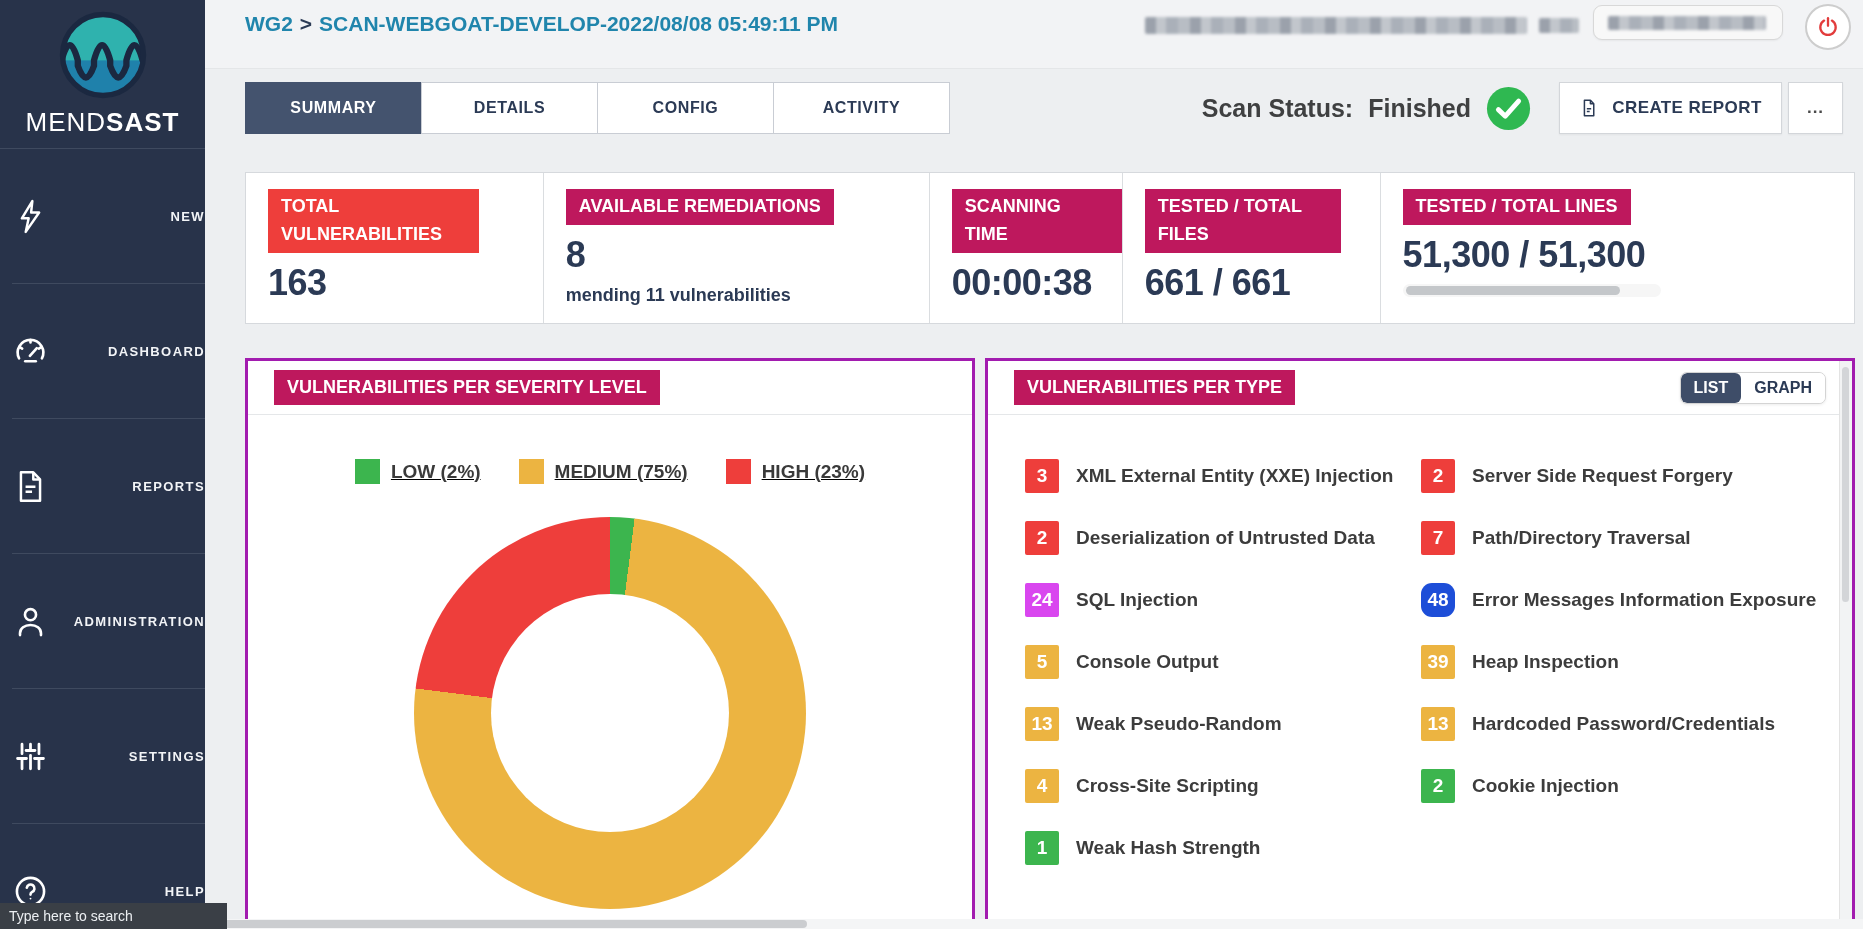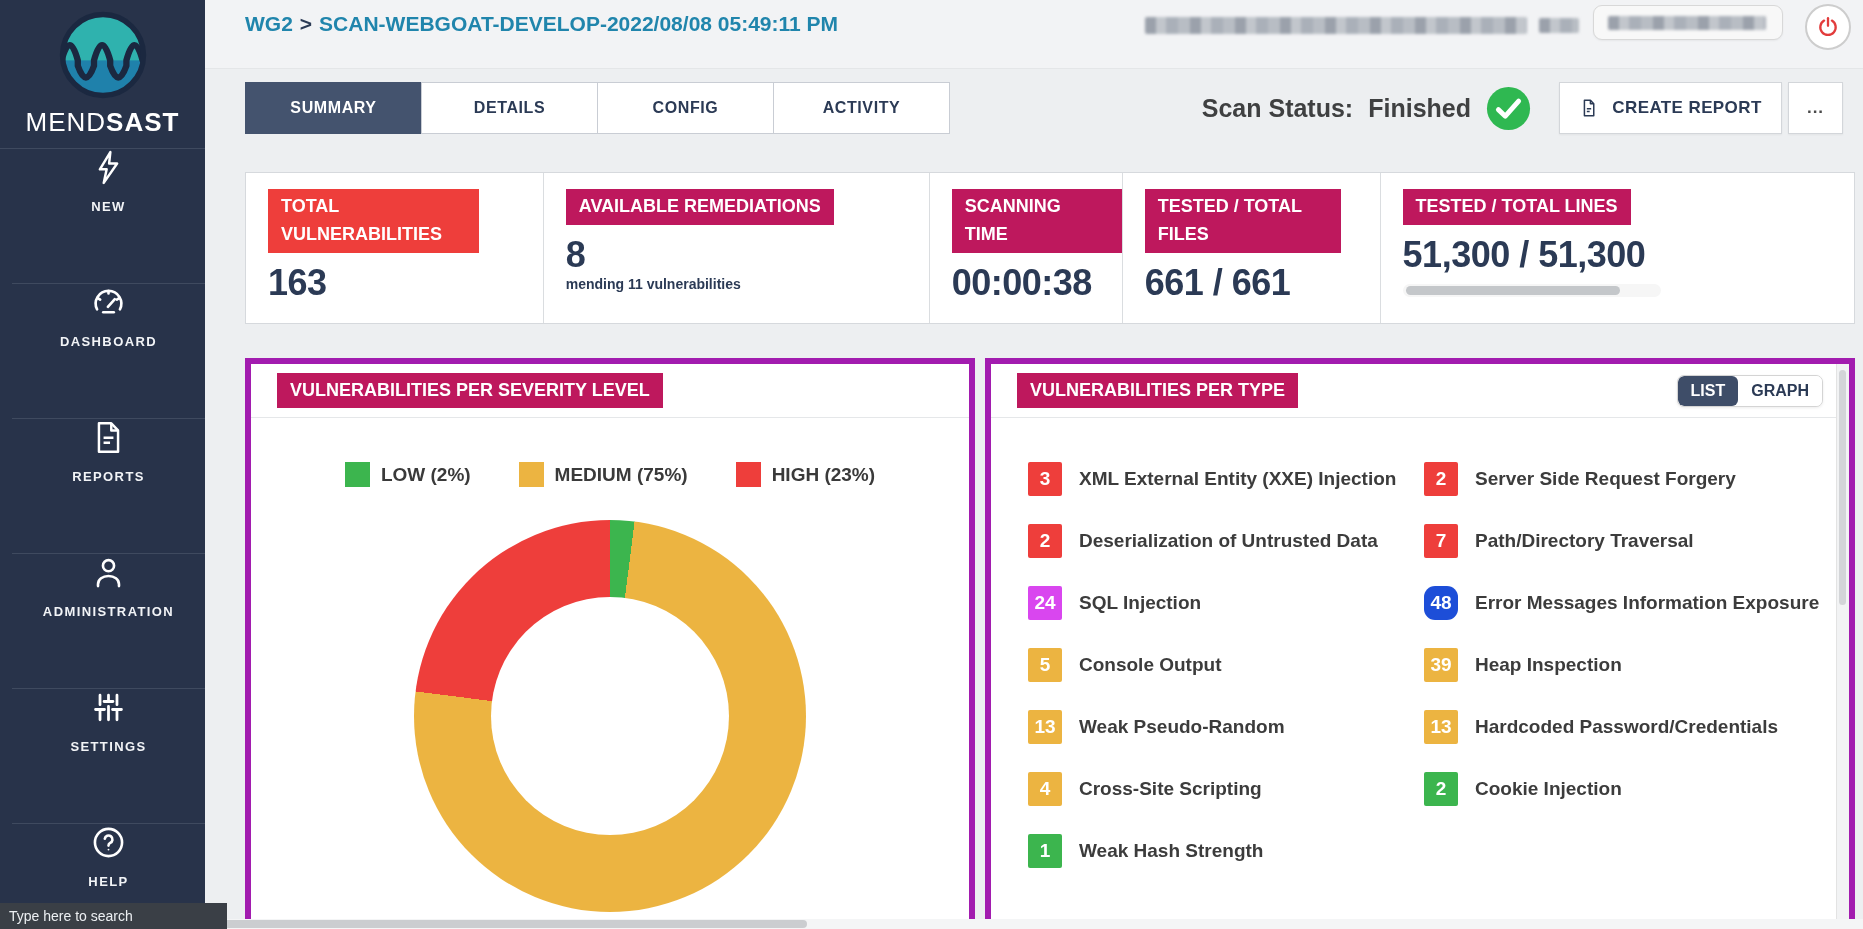--- a/index.html
+++ b/index.html
@@ -5,21 +5,21 @@
   html,body{margin:0;padding:0;background:#d7d9db;}
   .canvas{position:relative;width:1863px;height:929px;background:#edeff1;overflow:hidden;
           font-family:"Liberation Sans",sans-serif;-webkit-font-smoothing:antialiased;}
 
   
   .sidebar{position:absolute;left:0;top:0;width:205px;height:929px;background:#28334a;z-index:2;}
   .brand{height:149px;border-bottom:1px solid #3f4a5f;display:flex;flex-direction:column;align-items:center;padding-top:10px;box-sizing:border-box;}
   .logo{width:90px;height:90px;display:block;}
   .brand-name{margin-top:7px;font-size:26px;color:#fff;letter-spacing:1px;font-weight:400;}
   .brand-name b{font-weight:700;}
-  .side-item{height:134px;border-bottom:1px solid #3f4a5f;display:flex;flex-direction:column;align-items:center;justify-content:flex-start;gap:13px;cursor:pointer;margin-left:12px;}
+  .side-item{height:134px;border-bottom:1px solid #3f4a5f;display:flex;flex-direction:row;align-items:center;justify-content:space-between;gap:13px;cursor:pointer;margin-left:12px;}
   .side-item svg{width:37px;height:37px;display:block;}
   .side-label{font-size:13px;font-weight:700;letter-spacing:1.4px;color:#f2f4f7;}
 
   .search-tooltip{position:absolute;left:0;bottom:0;height:26px;width:218px;background:#3a3f46;color:#eceff2;
                   font-size:14px;line-height:26px;padding-left:9px;z-index:6;}
 
   
   .topbar{position:absolute;left:205px;top:0;width:1658px;height:68px;background:#f2f3f5;border-bottom:1px solid #e4e6e8;}
   .breadcrumb{position:absolute;left:40px;top:12px;font-size:21px;font-weight:700;white-space:nowrap;}
   .bc-link{color:#2085ac;cursor:pointer;}
@@ -51,32 +51,32 @@
   .btn-more{margin-left:6px;width:55px;height:52px;font-size:17px;font-weight:700;color:#4a4a4a;letter-spacing:1px;}
 
   
   .stat-row{position:absolute;left:245px;top:172px;width:1610px;height:152px;background:#fff;border:1px solid #d6d9dd;
             display:flex;box-sizing:border-box;}
   .stat-card{border-right:1px solid #dadde0;padding:16px 0 0 22px;box-sizing:border-box;overflow:hidden;}
   .stat-card:last-child{border-right:none;}
   .chip{display:inline-block;background:#be185d;color:#fff;font-weight:700;font-size:18px;line-height:1.55;padding:4px 13px;}
   .chip.red{background:#ee3e3b;}
   .stat-value{font-size:36px;font-weight:700;color:#2b3a55;margin-top:9px;letter-spacing:-.5px;white-space:nowrap;}
-  .stat-sub{font-size:14px;font-weight:700;color:#2b3a55;margin-top:0;}
+  .stat-sub{font-size:18px;font-weight:700;color:#2b3a55;margin-top:9px;}
   .clip-wrap{width:250px;overflow:hidden;}
   .mini-scroll{width:258px;height:13px;background:#f6f6f6;border-radius:7px;margin-top:8px;position:relative;}
   .mini-scroll .thumb{position:absolute;left:3px;top:2px;height:9px;width:214px;background:#c4c7ca;border-radius:5px;cursor:pointer;}
 
   
-  .panel{position:absolute;top:358px;background:#fff;border:6px solid #a21caf;box-sizing:border-box;}
+  .panel{position:absolute;top:358px;background:#fff;border:3px solid #a21caf;box-sizing:border-box;}
   .panel.severity{left:245px;width:730px;height:571px;}
   .panel.types{left:985px;width:870px;height:571px;}
   .panel-head{height:54px;border-bottom:1px solid #e5e7e9;display:flex;align-items:center;justify-content:space-between;
               padding:0 26px;box-sizing:border-box;}
-  .legend{display:flex;justify-content:center;gap:48px;margin-top:44px;}
+  .legend{display:flex;justify-content:center;gap:38px;margin-top:44px;text-decoration:underline;}
   .legend-item{display:flex;align-items:center;gap:11px;font-size:19px;font-weight:700;color:#3a3a3a;}
   .swatch{width:25px;height:25px;flex:none;}
   .donut{width:392px;height:392px;border-radius:50%;margin:33px auto 0;position:relative;}
   .donut::after{content:"";position:absolute;left:50%;top:50%;width:238px;height:238px;margin:-119px 0 0 -119px;
                 border-radius:50%;background:#fff;}
 
   .toggle{display:flex;border:1px solid #d4d4d4;border-radius:7px;overflow:hidden;background:#fff;
           box-shadow:0 1px 3px rgba(0,0,0,.08);}
   .toggle-opt{padding:6px 13px;font-size:16px;font-weight:700;color:#2b3a55;background:#fff;cursor:pointer;}
   .toggle-opt.active{background:#3e4d68;color:#fff;border-radius:6px;}

